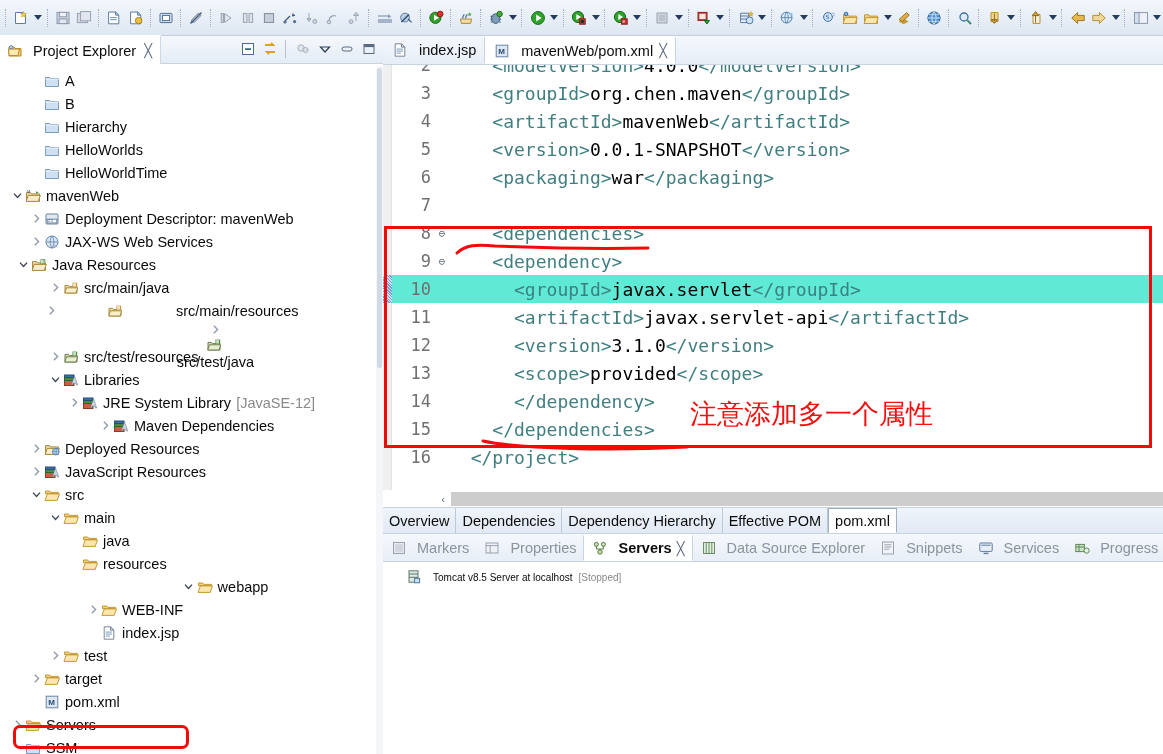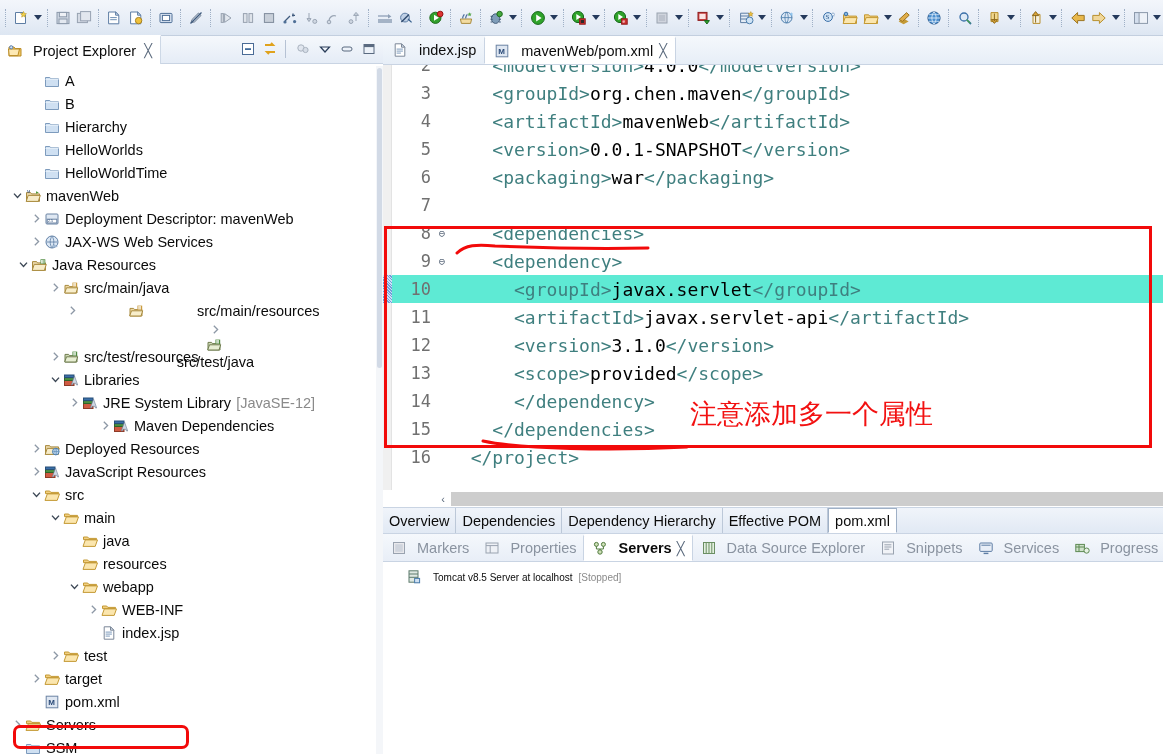--- a/index.html
+++ b/index.html
@@ -677,21 +677,21 @@
             <svg width="16" height="16" viewBox="0 0 16 16">
               <path d="M2 5.4h3.6l.9 1.2h7.5v6.4H2z" fill="#eed9a6" stroke="#a98b3f"></path>
               <path d="M1.7 13 3.5 7.8h11.2L13 13z" fill="#f8eecb" stroke="#a98b3f"></path>
               <path d="M8.6 2.2h5.6v4.4H8.6z" fill="#8f6e2e" opacity=".0"></path>
               <path d="M9.4 2.6h4.8v4.3H9.4z" fill="#c99b3e"></path>
               <path d="M9.9 3.1h.7v3.3h-.7zM11.1 3.1h.7v3.3h-.7zM12.3 3.1h.7v3.3h-.7z" fill="#fff"></path>
             </svg>
           </span>
           <span class="tlabel">src/main/java</span>
         </div>
-        <div class="trow" style="padding-left: 65px; gap: 48px;">
+        <div class="trow" style="padding-left: 44px; gap: 48px;">
           <span class="twist">
             <svg width="11" height="11" viewBox="0 0 11 11">
               <path d="M3.8 1.8 7.6 5.5 3.8 9.2" fill="none" stroke="#8d98a6" stroke-width="1.3"></path>
             </svg>
           </span>
           <span class="ticon">
             <svg width="16" height="16" viewBox="0 0 16 16">
               <path d="M2 5.4h3.6l.9 1.2h7.5v6.4H2z" fill="#eed9a6" stroke="#a98b3f"></path>
               <path d="M1.7 13 3.5 7.8h11.2L13 13z" fill="#f8eecb" stroke="#a98b3f"></path>
               <path d="M8.6 2.2h5.6v4.4H8.6z" fill="#8f6e2e" opacity=".0"></path>
@@ -855,21 +855,21 @@
         <div class="trow" style="padding-left: 67px;">
           <span class="twist"></span>
           <span class="ticon">
             <svg width="16" height="16" viewBox="0 0 16 16">
               <path d="M1.5 4h4.2l1.1 1.4h7.7v1.2H1.5z" fill="#f2cf80" stroke="#c49a35"></path>
               <path d="M1 13.4 3.3 6.9h12.2l-2.3 6.5z" fill="#fbe6ae" stroke="#c49a35"></path>
             </svg>
           </span>
           <span class="tlabel">resources</span>
         </div>
-        <div class="trow" style="padding-left: 67px;">
+        <div class="trow" style="padding-left: 67px; justify-content: center;">
           <span class="twist">
             <svg width="11" height="11" viewBox="0 0 11 11">
               <path d="M2 3.6 5.5 7.4 9 3.6" fill="none" stroke="#3c4755" stroke-width="1.4"></path>
             </svg>
           </span>
           <span class="ticon">
             <svg width="16" height="16" viewBox="0 0 16 16">
               <path d="M1.5 4h4.2l1.1 1.4h7.7v1.2H1.5z" fill="#f2cf80" stroke="#c49a35"></path>
               <path d="M1 13.4 3.3 6.9h12.2l-2.3 6.5z" fill="#fbe6ae" stroke="#c49a35"></path>
             </svg>

